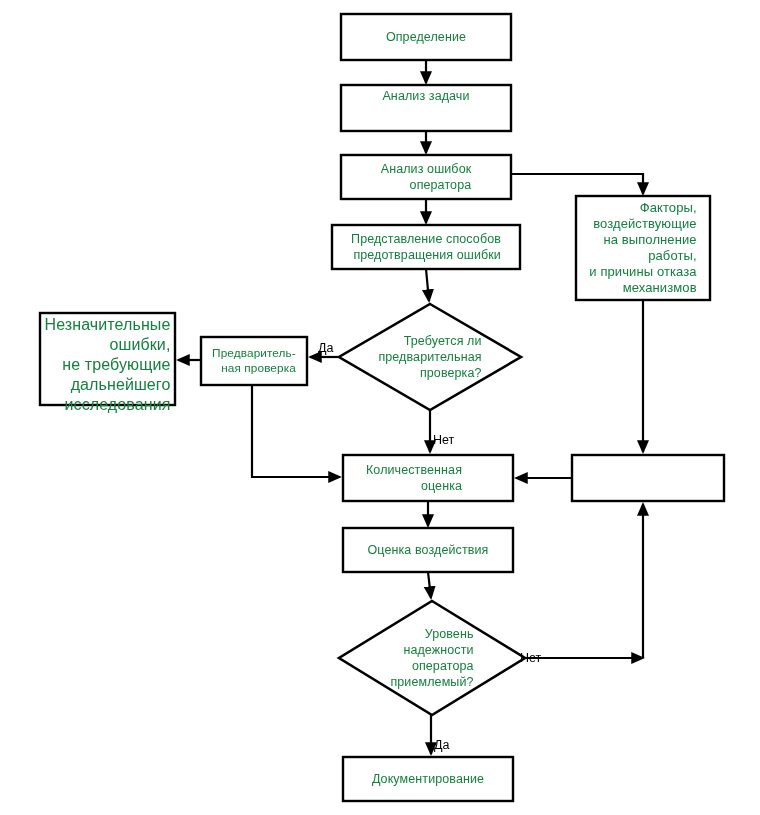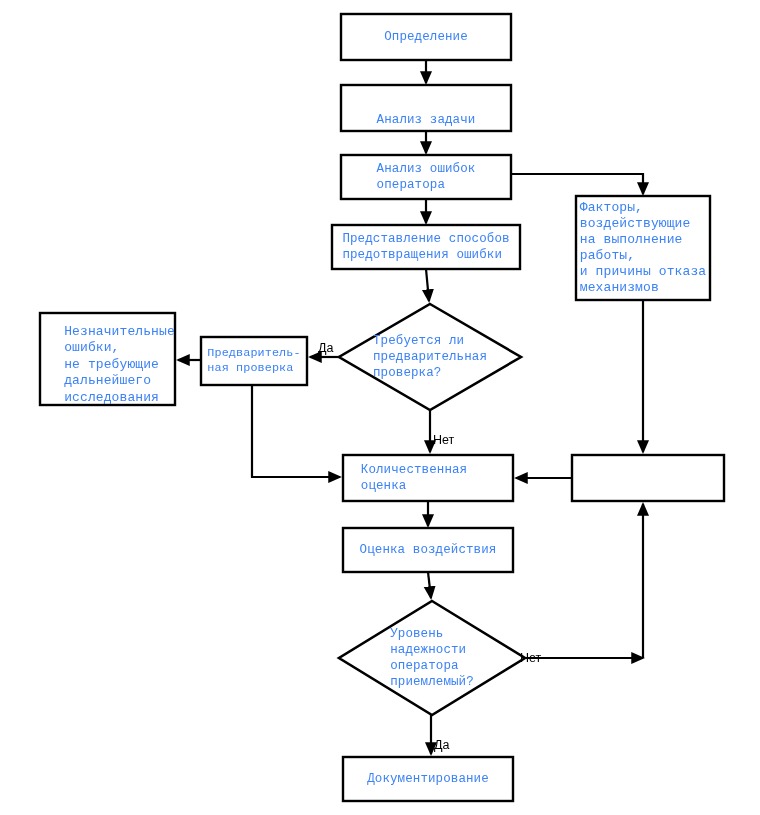--- a/index.html
+++ b/index.html
@@ -40,23 +40,23 @@
   .conn {
     stroke: #000000;
     stroke-width: 2.2;
     fill: none;
   }
   .node-label {
     position: absolute;
     display: flex;
     align-items: center;
     justify-content: center;
-    text-align: left;
-    color: #3b82f6;
-    font-family: Liberation Mono, monospace;
+    text-align: right;
+    color: #15803d;
+    font-family: Liberation Sans, sans-serif;
     font-size: 12.5px;
     line-height: 1.28;
     letter-spacing: 0.1px;
     white-space: pre-line;
     box-sizing: border-box;
     pointer-events: none;
   }
   .edge-label {
     position: absolute;
     color: #000000;
@@ -133,21 +133,21 @@
     <path class="conn" d="M 428 572 L 431 598" marker-end="url(#arrow)"></path>
 
     <path class="conn" d="M 525 658 L 643 658" marker-end="url(#arrow)"></path>
     <path class="conn" d="M 643 658 L 643 504" marker-end="url(#arrow)"></path>
 
     <path class="conn" d="M 431 715 L 431 754" marker-end="url(#arrow)"></path>
   </svg>
 
   <div class="node-label" style="left:341px; top:14px; width:170px; height:46px;">Определение</div>
 
-  <div class="node-label" style="left:341px; top:97px; width:170px; height:46px;">Анализ задачи</div>
+  <div class="node-label" style="left:341px; top:73px; width:170px; height:46px;">Анализ задачи</div>
 
   <div class="node-label" style="left:341px; top:155px; width:170px; height:44px;">Анализ ошибок
 оператора</div>
 
   <div class="node-label" style="left:576px; top:196px; width:134px; height:104px; font-size:13px; line-height:1.22;">Факторы,
 воздействующие
 на выполнение
 работы,
 и причины отказа
 механизмов</div>
@@ -155,21 +155,21 @@
   <div class="node-label" style="left:332px; top:225px; width:188px; height:44px;">Представление способов
 предотвращения ошибки</div>
 
   <div class="node-label" style="left:339px; top:304px; width:182px; height:106px;">Требуется ли
 предварительная
 проверка?</div>
 
   <div class="node-label" style="left:201px; top:337px; width:106px; height:48px; font-size:11.8px;">Предваритель-
 ная проверка</div>
 
-  <div class="node-label" style="left:40px; top:313px; width:135px; height:104px; font-size:13px; line-height:1.26;margin-left:12px;">Незначительные
+  <div class="node-label" style="left:40px; top:313px; width:135px; height:104px; font-size:16px; line-height:1.26;">Незначительные
 ошибки,
 не требующие
 дальнейшего
 исследования</div>
 
   <div class="node-label" style="left:329px; top:455px; width:170px; height:46px;">Количественная
 оценка</div>
 
 
   <div class="node-label" style="left:343px; top:528px; width:170px; height:44px;">Оценка воздействия</div>

